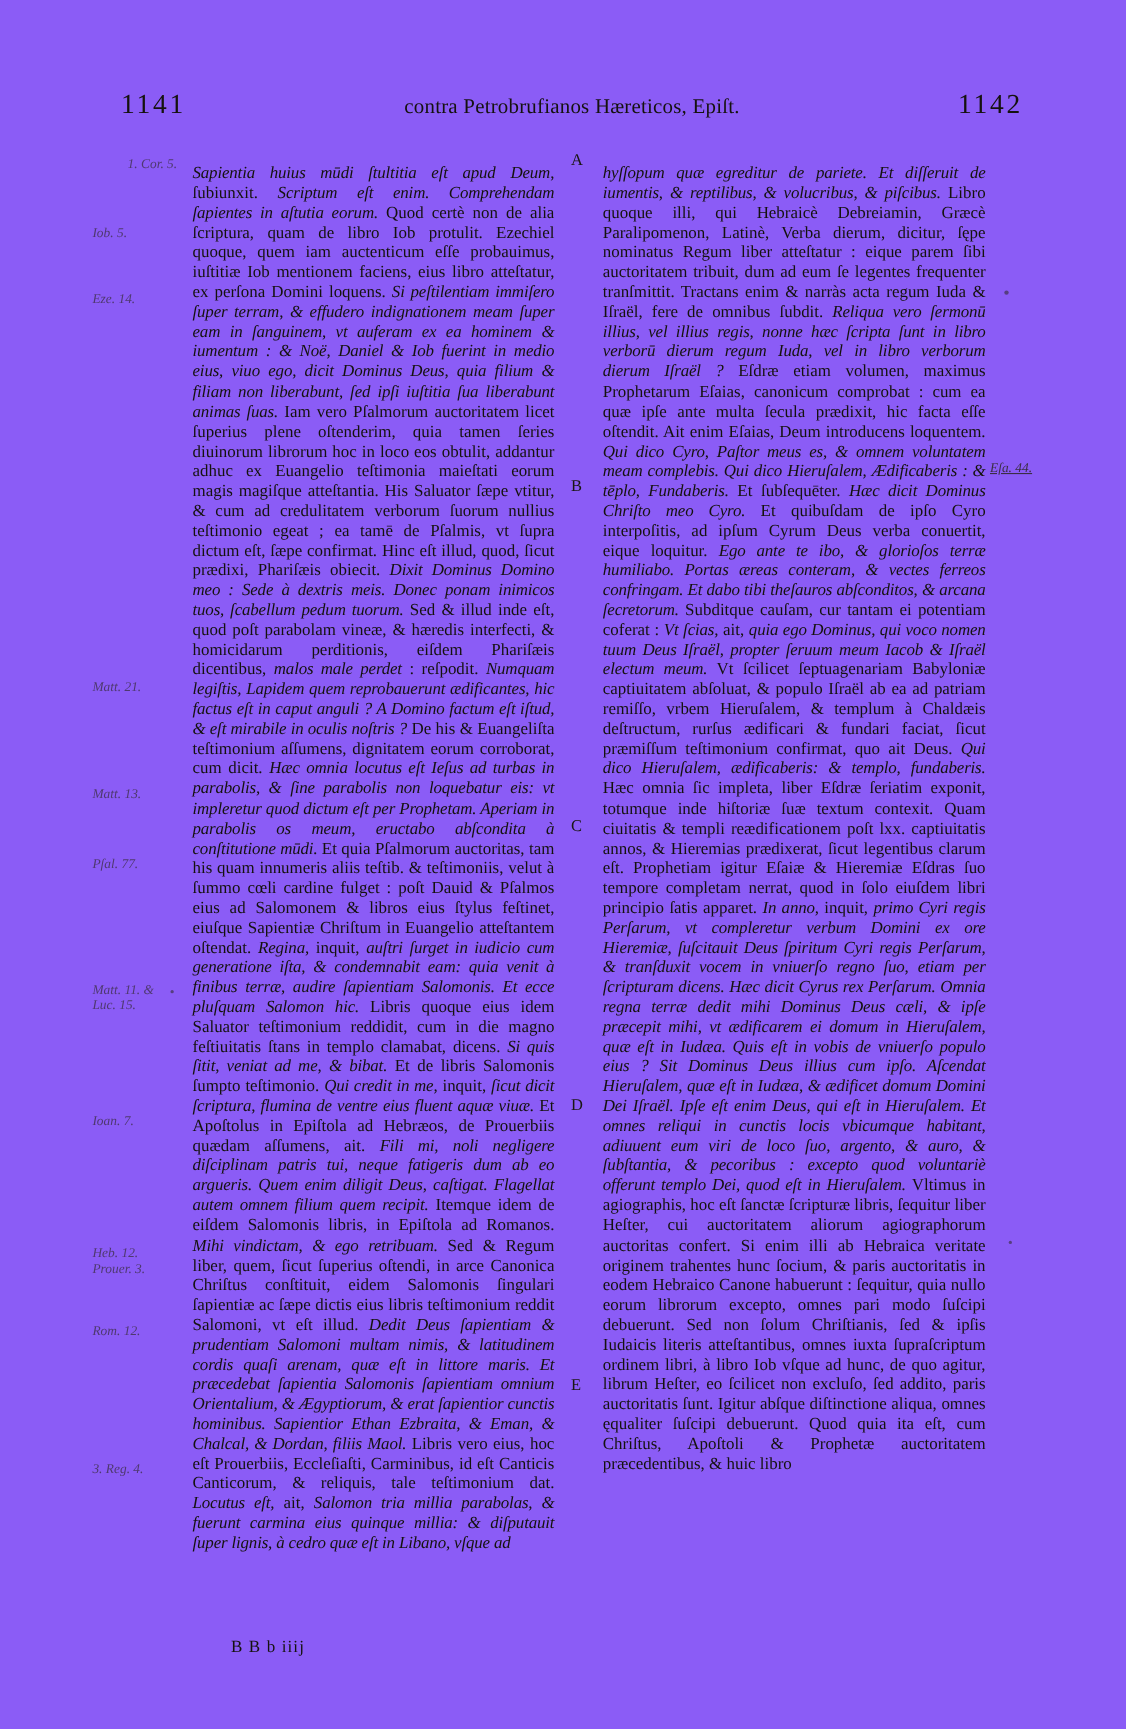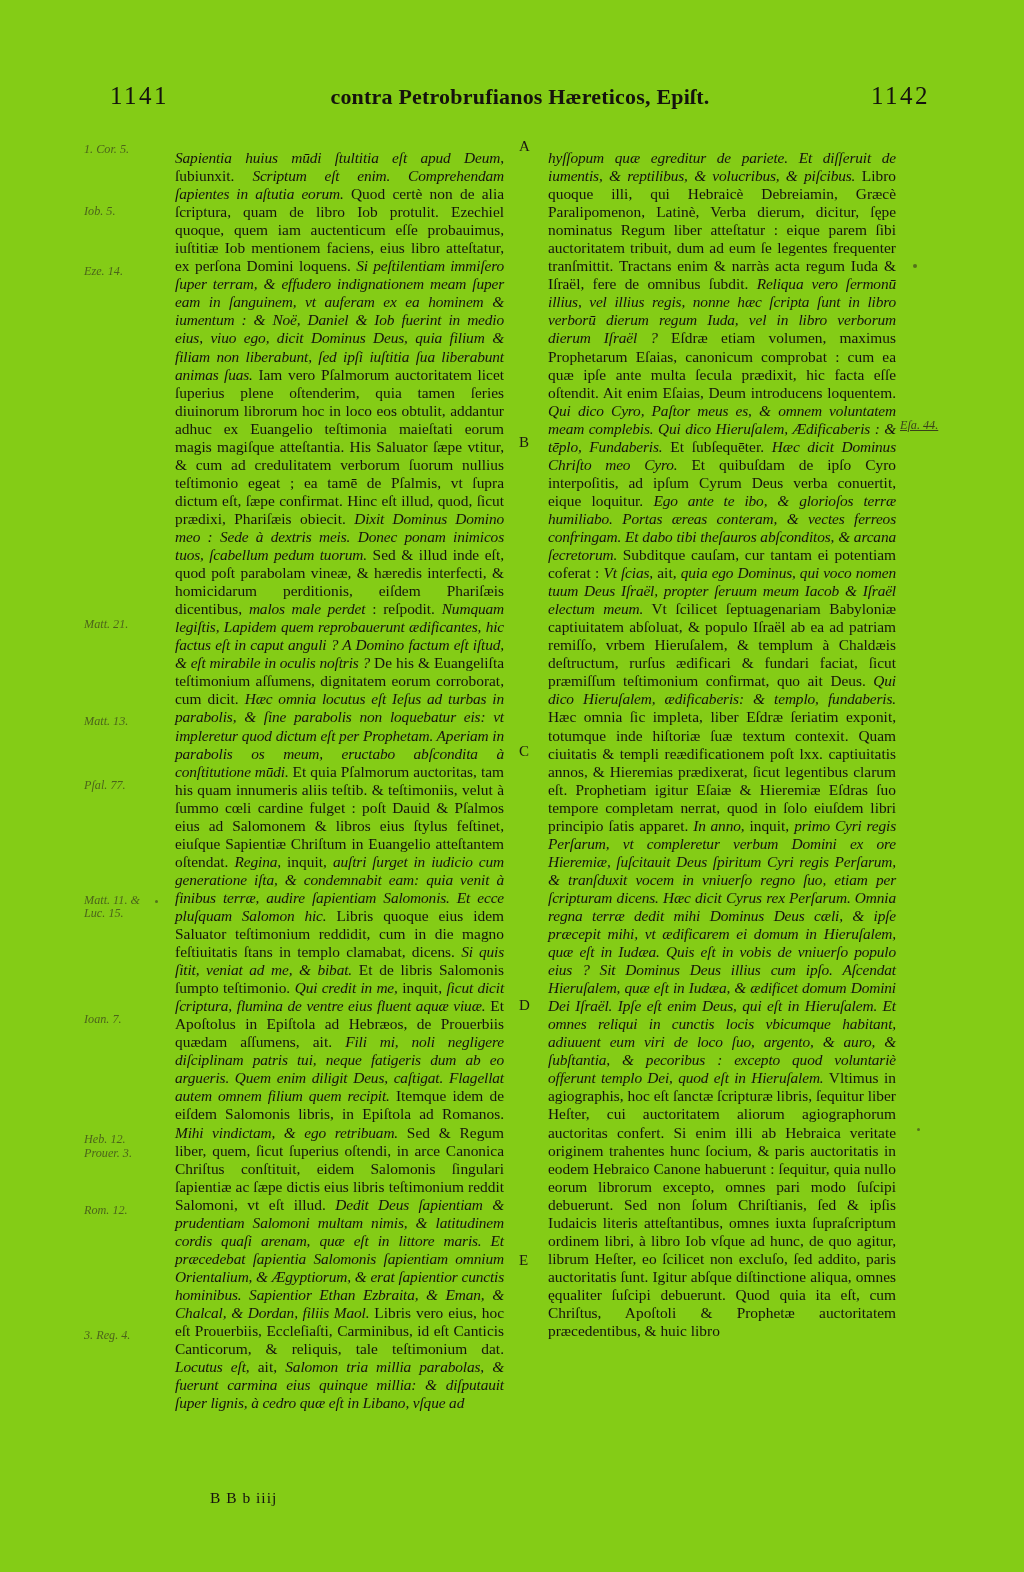--- a/index.html
+++ b/index.html
@@ -13,46 +13,45 @@
     height: 1572px;
     position: relative;
     font-family: "Liberation Serif", "DejaVu Serif", serif;
     color: #15120e;
     overflow: hidden;
   }
 
   .page {
     position: absolute;
     inset: 0;
-    background: #84cc16;
+    background: #8b5cf6;
   }
 
   
   .running-head {
     position: absolute;
     top: 82px;
     left: 110px;
     width: 820px;
     height: 40px;
     display: flex;
     align-items: baseline;
     justify-content: space-between;
     white-space: nowrap;
   }
   .folio-num {
     font-size: 25px;
     letter-spacing: 2.5px;
     font-family: "Liberation Serif", serif;
   }
   .head-title {
-    font-size: 22px;
+    font-size: 19px;
     letter-spacing: 0.2px;
     margin-left: 38px;
     margin-right: 38px;
-    font-weight: bold;
   }
 
   
   .body-area {
     position: absolute;
     top: 137px;
     left: 0;
     width: 1024px;
     height: 1390px;
   }
@@ -140,21 +139,21 @@
       <p><i>Sapientia huius mūdi ſtultitia eſt apud Deum</i>, ſubiunxit. <i>Scriptum eſt enim. Comprehendam ſapientes in aſtutia eorum.</i> Quod certè non de alia ſcriptura, quam de libro Iob protulit. Ezechiel quoque, quem iam auctenticum eſſe probauimus, iuſtitiæ Iob mentionem faciens, eius libro atteſtatur, ex perſona Domini loquens. <i>Si peſtilentiam immiſero ſuper terram, &amp; effudero indignationem meam ſuper eam in ſanguinem, vt auferam ex ea hominem &amp; iumentum : &amp; Noë, Daniel &amp; Iob fuerint in medio eius, viuo ego, dicit Dominus Deus, quia filium &amp; filiam non liberabunt, ſed ipſi iuſtitia ſua liberabunt animas ſuas.</i> Iam vero Pſalmorum auctoritatem licet ſuperius plene oſtenderim, quia tamen ſeries diuinorum librorum hoc in loco eos obtulit, addantur adhuc ex Euangelio teſtimonia maieſtati eorum magis magiſque atteſtantia. His Saluator ſæpe vtitur, &amp; cum ad credulitatem verborum ſuorum nullius teſtimonio egeat ; ea tamē de Pſalmis, vt ſupra dictum eſt, ſæpe confirmat. Hinc eſt illud, quod, ſicut prædixi, Phariſæis obiecit. <i>Dixit Dominus Domino meo : Sede à dextris meis. Donec ponam inimicos tuos, ſcabellum pedum tuorum.</i> Sed &amp; illud inde eſt, quod poſt parabolam vineæ, &amp; hæredis interfecti, &amp; homicidarum perditionis, eiſdem Phariſæis dicentibus, <i>malos male perdet</i> : reſpodit. <i>Numquam legiſtis, Lapidem quem reprobauerunt ædificantes, hic factus eſt in caput anguli ? A Domino factum eſt iſtud, &amp; eſt mirabile in oculis noſtris ?</i> De his &amp; Euangeliſta teſtimonium aſſumens, dignitatem eorum corroborat, cum dicit. <i>Hæc omnia locutus eſt Ieſus ad turbas in parabolis, &amp; ſine parabolis non loquebatur eis: vt impleretur quod dictum eſt per Prophetam. Aperiam in parabolis os meum, eructabo abſcondita à conſtitutione mūdi.</i> Et quia Pſalmorum auctoritas, tam his quam innumeris aliis teſtib. &amp; teſtimoniis, velut à ſummo cœli cardine fulget : poſt Dauid &amp; Pſalmos eius ad Salomonem &amp; libros eius ſtylus feſtinet, eiuſque Sapientiæ Chriſtum in Euangelio atteſtantem oſtendat. <i>Regina,</i> inquit, <i>auſtri ſurget in iudicio cum generatione iſta, &amp; condemnabit eam: quia venit à finibus terræ, audire ſapientiam Salomonis. Et ecce pluſquam Salomon hic.</i> Libris quoque eius idem Saluator teſtimonium reddidit, cum in die magno feſtiuitatis ſtans in templo clamabat, dicens. <i>Si quis ſitit, veniat ad me, &amp; bibat.</i> Et de libris Salomonis ſumpto teſtimonio. <i>Qui credit in me,</i> inquit, <i>ſicut dicit ſcriptura, flumina de ventre eius fluent aquæ viuæ.</i> Et Apoſtolus in Epiſtola ad Hebræos, de Prouerbiis quædam aſſumens, ait. <i>Fili mi, noli negligere diſciplinam patris tui, neque fatigeris dum ab eo argueris. Quem enim diligit Deus, caſtigat. Flagellat autem omnem filium quem recipit.</i> Itemque idem de eiſdem Salomonis libris, in Epiſtola ad Romanos. <i>Mihi vindictam, &amp; ego retribuam.</i> Sed &amp; Regum liber, quem, ſicut ſuperius oſtendi, in arce Canonica Chriſtus conſtituit, eidem Salomonis ſingulari ſapientiæ ac ſæpe dictis eius libris teſtimonium reddit Salomoni, vt eſt illud. <i>Dedit Deus ſapientiam &amp; prudentiam Salomoni multam nimis, &amp; latitudinem cordis quaſi arenam, quæ eſt in littore maris. Et præcedebat ſapientia Salomonis ſapientiam omnium Orientalium, &amp; Ægyptiorum, &amp; erat ſapientior cunctis hominibus. Sapientior Ethan Ezbraita, &amp; Eman, &amp; Chalcal, &amp; Dordan, filiis Maol.</i> Libris vero eius, hoc eſt Prouerbiis, Eccleſiaſti, Carminibus, id eſt Canticis Canticorum, &amp; reliquis, tale teſtimonium dat. <i>Locutus eſt,</i> ait, <i>Salomon tria millia parabolas, &amp; fuerunt carmina eius quinque millia: &amp; diſputauit ſuper lignis, à cedro quæ eſt in Libano, vſque ad</i></p>
     </div>
 
     <div class="col col-right">
       <p><i>hyſſopum quæ egreditur de pariete. Et diſſeruit de iumentis, &amp; reptilibus, &amp; volucribus, &amp; piſcibus.</i> Libro quoque illi, qui Hebraicè Debreiamin, Græcè Paralipomenon, Latinè, Verba dierum, dicitur, ſępe nominatus Regum liber atteſtatur : eique parem ſibi auctoritatem tribuit, dum ad eum ſe legentes frequenter tranſmittit. Tractans enim &amp; narràs acta regum Iuda &amp; Iſraël, fere de omnibus ſubdit. <i>Reliqua vero ſermonū illius, vel illius regis, nonne hæc ſcripta ſunt in libro verborū dierum regum Iuda, vel in libro verborum dierum Iſraël ?</i> Eſdræ etiam volumen, maximus Prophetarum Eſaias, canonicum comprobat : cum ea quæ ipſe ante multa ſecula prædixit, hic facta eſſe oſtendit. Ait enim Eſaias, Deum introducens loquentem. <i>Qui dico Cyro, Paſtor meus es, &amp; omnem voluntatem meam complebis. Qui dico Hieruſalem, Ædificaberis : &amp; tēplo, Fundaberis.</i> Et ſubſequēter. <i>Hæc dicit Dominus Chriſto meo Cyro.</i> Et quibuſdam de ipſo Cyro interpoſitis, ad ipſum Cyrum Deus verba conuertit, eique loquitur. <i>Ego ante te ibo, &amp; glorioſos terræ humiliabo. Portas æreas conteram, &amp; vectes ferreos confringam. Et dabo tibi theſauros abſconditos, &amp; arcana ſecretorum.</i> Subditque cauſam, cur tantam ei potentiam coferat : <i>Vt ſcias,</i> ait, <i>quia ego Dominus, qui voco nomen tuum Deus Iſraël, propter ſeruum meum Iacob &amp; Iſraël electum meum.</i> Vt ſcilicet ſeptuagenariam Babyloniæ captiuitatem abſoluat, &amp; populo Iſraël ab ea ad patriam remiſſo, vrbem Hieruſalem, &amp; templum à Chaldæis deſtructum, rurſus ædificari &amp; fundari faciat, ſicut præmiſſum teſtimonium confirmat, quo ait Deus. <i>Qui dico Hieruſalem, ædificaberis: &amp; templo, fundaberis.</i> Hæc omnia ſic impleta, liber Eſdræ ſeriatim exponit, totumque inde hiſtoriæ ſuæ textum contexit. Quam ciuitatis &amp; templi reædificationem poſt lxx. captiuitatis annos, &amp; Hieremias prædixerat, ſicut legentibus clarum eſt. Prophetiam igitur Eſaiæ &amp; Hieremiæ Eſdras ſuo tempore completam nerrat, quod in ſolo eiuſdem libri principio ſatis apparet. <i>In anno,</i> inquit, <i>primo Cyri regis Perſarum, vt compleretur verbum Domini ex ore Hieremiæ, ſuſcitauit Deus ſpiritum Cyri regis Perſarum, &amp; tranſduxit vocem in vniuerſo regno ſuo, etiam per ſcripturam dicens. Hæc dicit Cyrus rex Perſarum. Omnia regna terræ dedit mihi Dominus Deus cæli, &amp; ipſe præcepit mihi, vt ædificarem ei domum in Hieruſalem, quæ eſt in Iudæa. Quis eſt in vobis de vniuerſo populo eius ? Sit Dominus Deus illius cum ipſo. Aſcendat Hieruſalem, quæ eſt in Iudæa, &amp; ædificet domum Domini Dei Iſraël. Ipſe eſt enim Deus, qui eſt in Hieruſalem. Et omnes reliqui in cunctis locis vbicumque habitant, adiuuent eum viri de loco ſuo, argento, &amp; auro, &amp; ſubſtantia, &amp; pecoribus : excepto quod voluntariè offerunt templo Dei, quod eſt in Hieruſalem.</i> Vltimus in agiographis, hoc eſt ſanctæ ſcripturæ libris, ſequitur liber Heſter, cui auctoritatem aliorum agiographorum auctoritas confert. Si enim illi ab Hebraica veritate originem trahentes hunc ſocium, &amp; paris auctoritatis in eodem Hebraico Canone habuerunt : ſequitur, quia nullo eorum librorum excepto, omnes pari modo ſuſcipi debuerunt. Sed non ſolum Chriſtianis, ſed &amp; ipſis Iudaicis literis atteſtantibus, omnes iuxta ſupraſcriptum ordinem libri, à libro Iob vſque ad hunc, de quo agitur, librum Heſter, eo ſcilicet non excluſo, ſed addito, paris auctoritatis ſunt. Igitur abſque diſtinctione aliqua, omnes ęqualiter ſuſcipi debuerunt. Quod quia ita eſt, cum Chriſtus, Apoſtoli &amp; Prophetæ auctoritatem præcedentibus, &amp; huic libro</p>
     </div>
 
   </div>
 
   <div id="margins">
-      <div class="margin-note margin-left faded" style="top: 142px;">1. Cor. 5.</div>
+      <div class="margin-note margin-left faded" style="top: 142px; margin-left: 32px;">1. Cor. 5.</div>
       <div class="margin-note margin-left faded" style="top: 204px;">Iob. 5.</div>
       <div class="margin-note margin-left faded" style="top: 264px;">Eze. 14.</div>
       <div class="margin-note margin-left faded" style="top: 617px;">Matt. 21.</div>
       <div class="margin-note margin-left faded" style="top: 714px;">Matt. 13.</div>
       <div class="margin-note margin-left faded" style="top: 778px;">Pſal. 77.</div>
       <div class="margin-note margin-left faded" style="top: 893px;">Matt. 11. &amp;</div>
       <div class="margin-note margin-left faded" style="top: 906px;">Luc. 15.</div>
       <div class="margin-note margin-left faded" style="top: 1012px;">Ioan. 7.</div>
       <div class="margin-note margin-left faded" style="top: 1132px; text-align: right;">Heb. 12.</div>
       <div class="margin-note margin-left faded" style="top: 1146px;">Prouer. 3.</div>

